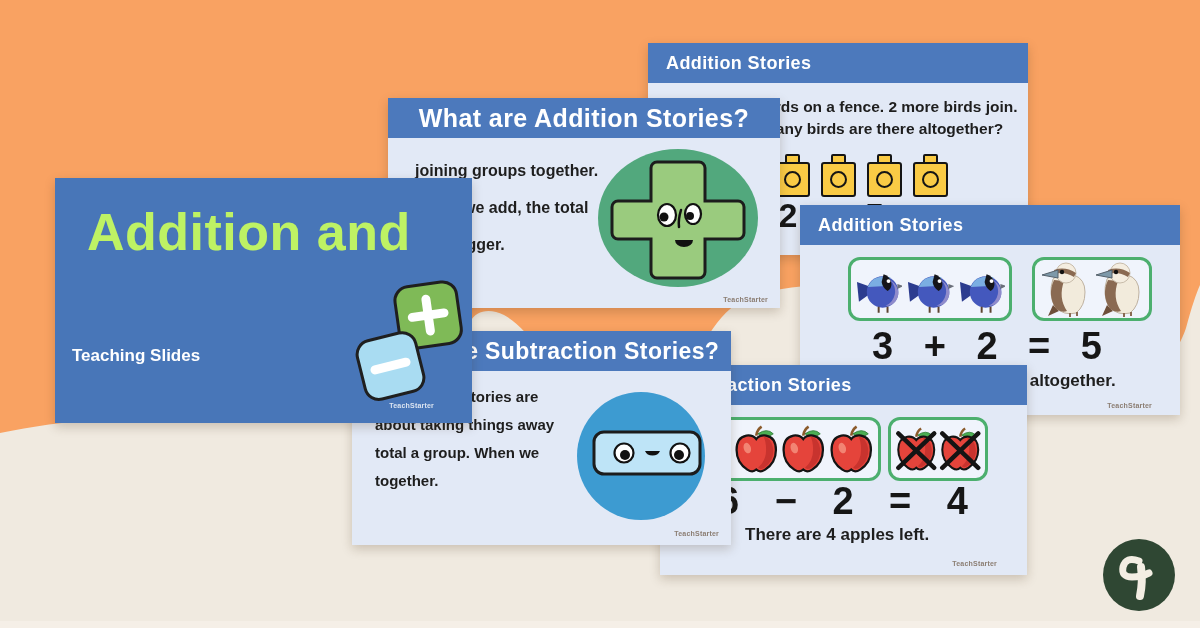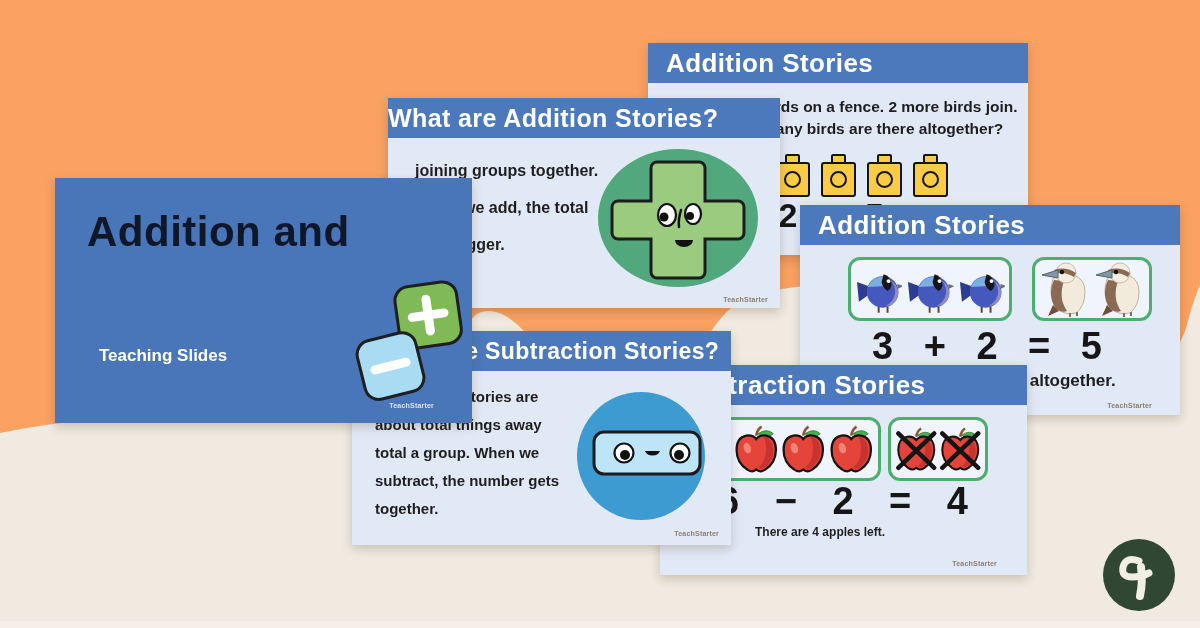--- a/index.html
+++ b/index.html
@@ -1,34 +1,34 @@
 <!DOCTYPE html>
 <html><head>
 <meta charset="utf-8">
 <style>
   html,body{margin:0;padding:0;background:#888;}
   .stage{position:relative;width:1200px;height:628px;overflow:hidden;
          font-family:"Liberation Sans","DejaVu Sans",sans-serif;background:#F9A262;}
   .bg{position:absolute;left:0;top:0;z-index:0;}
   .slide{position:absolute;background:#E2E9F6;box-shadow:0 4px 10px rgba(70,45,20,.22);overflow:hidden;}
   .bar{position:absolute;left:0;top:0;right:0;height:40px;background:#4C79BC;color:#fff;
-       font-weight:bold;font-size:26px;letter-spacing:.4px;display:flex;align-items:center;}
-  .bar.center{justify-content:flex-start;}
+       font-weight:bold;font-size:18px;letter-spacing:.4px;display:flex;align-items:center;}
+  .bar.center{justify-content:center;}
   .bar.padL{padding-left:18px;}
   .bodytext{position:absolute;color:#1E1E1E;font-weight:bold;}
   .wm{position:absolute;font-size:7px;font-weight:bold;color:#8b7d72;letter-spacing:.2px;}
   .eq{position:absolute;display:flex;justify-content:space-between;color:#161616;
       font-weight:bold;font-size:38px;line-height:1;}
   .gbox{position:absolute;border:3px solid #4CAF6E;border-radius:12px;background:#F0F4FC;
         display:flex;align-items:center;padding:2px 4px;box-sizing:border-box;}
   
   #slideA{left:55px;top:178px;width:417px;height:245px;background:#4876B8;z-index:6;}
-  #slideA .h1{position:absolute;left:32px;top:24px;color:#0f172a;font-weight:bold;font-size:42px;
+  #slideA .h1{position:absolute;left:32px;top:24px;color:#bef264;font-weight:bold;font-size:52px;
               line-height:60px;letter-spacing:.5px;}
-  #slideA .sub{position:absolute;left:44px;top:168px;color:#fff;font-weight:bold;font-size:17px;}
+  #slideA .sub{position:absolute;left:17px;top:168px;color:#fff;font-weight:bold;font-size:17px;}
   #slideA .tiles{position:absolute;left:298px;top:100px;}
   #slideA .wm{right:38px;bottom:14px;color:rgba(255,255,255,.8);}
   
   #slideB{left:388px;top:98px;width:392px;height:210px;z-index:4;}
   #slideB .bar{font-size:25px;}
   #slideB .lines{left:27px;top:54px;font-size:16px;line-height:37px;width:240px;}
   #slideB .char{position:absolute;left:208px;top:50px;}
   #slideB .wm{right:12px;bottom:5px;}
   
   #slideC{left:648px;top:43px;width:380px;height:212px;z-index:1;}
@@ -55,21 +55,21 @@
   #slideE{left:352px;top:331px;width:379px;height:214px;z-index:5;}
   #slideE .bar{font-size:23px;padding-left:26px;}
   #slideE .lines{left:23px;top:52px;font-size:15px;line-height:28px;width:230px;}
   #slideE .char{position:absolute;left:223px;top:56px;}
   #slideE .wm{right:12px;bottom:8px;}
   
   #slideF{left:660px;top:365px;width:367px;height:210px;z-index:3;}
   #slideF .box1{left:18px;top:52px;width:203px;height:64px;gap:1px;}
   #slideF .box2{left:228px;top:52px;width:100px;height:64px;gap:1px;}
   #slideF .eq{left:58px;top:117px;width:250px;}
-  #slideF .cap{left:95px;top:160px;font-size:12px;}
+  #slideF .cap{left:85px;top:160px;font-size:17px;}
   #slideF .wm{right:30px;bottom:8px;}
   
   .logo{position:absolute;left:1102px;top:538px;z-index:1;}
 </style>
 </head>
 <body>
 
 <div class="stage">
 
   <svg class="bg" width="1200" height="628" viewBox="0 0 1200 628">
@@ -275,23 +275,22 @@
     </svg>
     <span class="wm">TeachStarter</span>
   </section>
 
   <section class="slide" id="slideE">
     <header class="bar">
       <span>What are Subtraction Stories?</span>
     </header>
     <div class="bodytext lines">
       <div>Subtraction stories are</div>
-      <div>about total things away</div>
+      <div>about taking things away</div>
       <div>total a group. When we</div>
-      <div>subtract, the number gets</div>
       <div>together.</div>
     </div>
     <svg class="char" width="136" height="140" viewBox="0 0 136 140">
       <circle cx="66" cy="69" r="64" fill="#3D9BD1"></circle>
       <rect x="19" y="45" width="106" height="42" rx="10" fill="#BEE4F7" stroke="#1C1C1C" stroke-width="3"></rect>
       <circle cx="49" cy="66" r="9.5" fill="#fff" stroke="#111" stroke-width="2.2"></circle>
       <circle cx="50" cy="68" r="5" fill="#111"></circle>
       <circle cx="105" cy="66" r="9.5" fill="#fff" stroke="#111" stroke-width="2.2"></circle>
       <circle cx="104" cy="68" r="5" fill="#111"></circle>
       <path d="M70 64 a8 7 0 0 0 15 0 Z" fill="#111"></path>

